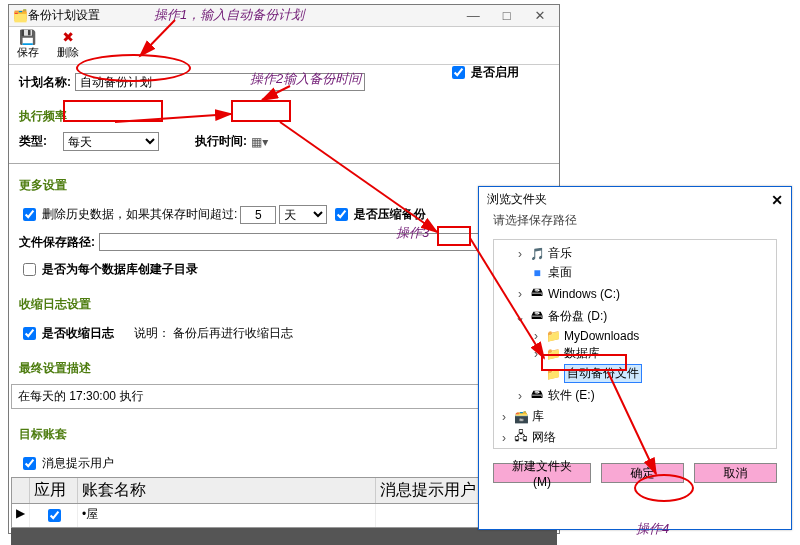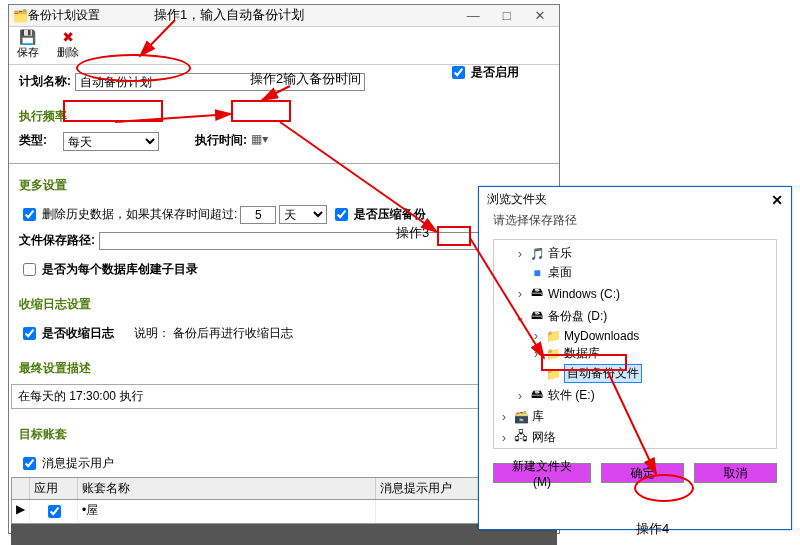--- a/index.html
+++ b/index.html
@@ -30,41 +30,41 @@
   }
   .titlebar .title { flex:1; font-weight: normal; }
   .title-icons span { display:inline-block; width:30px; text-align:center; font-size:13px; color:#555; }
   .toolbar {
     display:flex; gap:18px; padding:2px 8px 4px 8px;
     border-bottom:1px solid #ccc;
   }
   .tool-btn { display:flex; flex-direction:column; align-items:center; font-size:11px; }
   .tool-btn .ico { font-size:14px; }
   .section { padding:4px 10px 2px 10px; }
-  .row { display:flex; align-items:flex-start; margin:4px 0; gap:4px; }
+  .row { display:flex; align-items:center; margin:4px 0; gap:4px; }
   .label { font-weight:bold; font-size:12px; }
   input[type=text] {
     border:1px solid #888; height:18px; padding:0 4px;
     font-size:12px; background:#fff;
   }
   select {
     border:1px solid #888; height:19px; font-size:12px; background:#fff;
   }
   .sep { height:1px; background:#aaa; margin:6px 0 2px 0; }
   .section-title { color:#4d7c0f; font-weight:bold; margin:7px 0; }
   .chk { display:inline-flex; align-items:center; gap:3px; }
   .btn {
-    border:1px solid #888; background:#d946ef; height:20px; padding:0 10px;
+    border:1px solid #888; background:#f9a8d4; height:20px; padding:0 10px;
     font-size:12px; display:inline-flex; align-items:center;
   }
   .grid {
     border:1px solid #999; margin:0 2px; background:#fff;
   }
   .grid-head { display:flex; background:#eee; border-bottom:1px solid #999;}
-  .grid-head div { padding:2px 4px; border-right:1px solid #ccc; font-size:12px; }
+  .grid-head div { padding:2px 4px; border-right:1px solid #ccc; font-size:16px; }
   .grid-body { min-height:20px; }
   .grid-row { display:flex; }
   .grid-row div { padding:2px 4px; border-right:1px solid #eee; font-size:12px; }
   .grid-dark { background:#555; height:130px; margin:0 2px; }
   .status-row {
     border:1px solid #aaa; background:#fff; padding:3px 6px; margin:6px 2px;
   }
   .enable-chk { position:absolute; right:40px; top:58px; font-weight:bold; }
 
   
@@ -90,21 +90,21 @@
   .tree-item { display:flex; align-items:center; gap:4px; padding:1px 0; white-space:nowrap;}
   .tree-item .arr { display:inline-block; width:12px; text-align:center; color:#555; }
   .tree-item .fico { display:inline-block; width:14px; text-align:center; }
   .indent1 { padding-left:16px; }
   .indent2 { padding-left:32px; }
   .selected { background:#cde8ff; border:1px solid #2a7fff; padding:0 2px; }
   .dlg-btns { display:flex; justify-content:flex-end; gap:10px; padding:10px 14px; }
   .dlg-btns .btn { width:88px; justify-content:center; }
 
   
-  .ann-text { position:absolute; color:#000000; font-size:13px; }
+  .ann-text { position:absolute; color:#701a75; font-size:13px;font-style:italic; }
   .red-ring { position:absolute; border:2px solid #e60000; border-radius:50%; }
   .red-box  { position:absolute; border:2px solid #e60000; }
   svg.arrows { position:absolute; left:0; top:0; width:800px; height:545px; pointer-events:none; }
 </style>
 </head>
 <body>
 
 <div class="main-window">
   <div class="titlebar">
     <span class="ico">🗂️</span>

